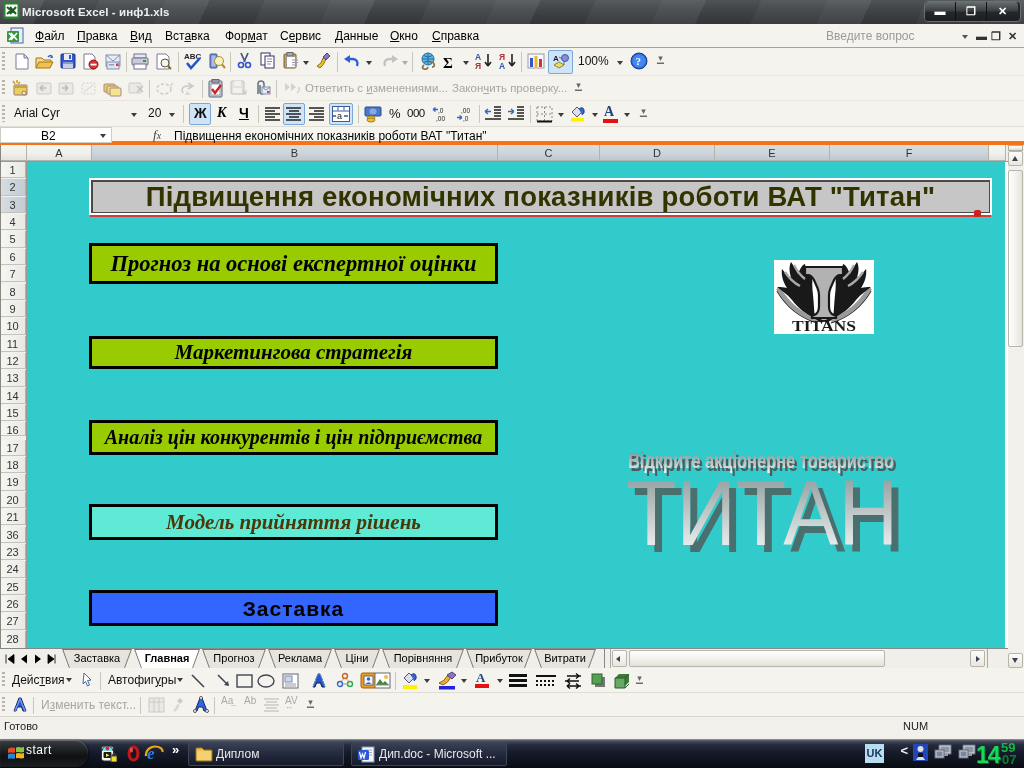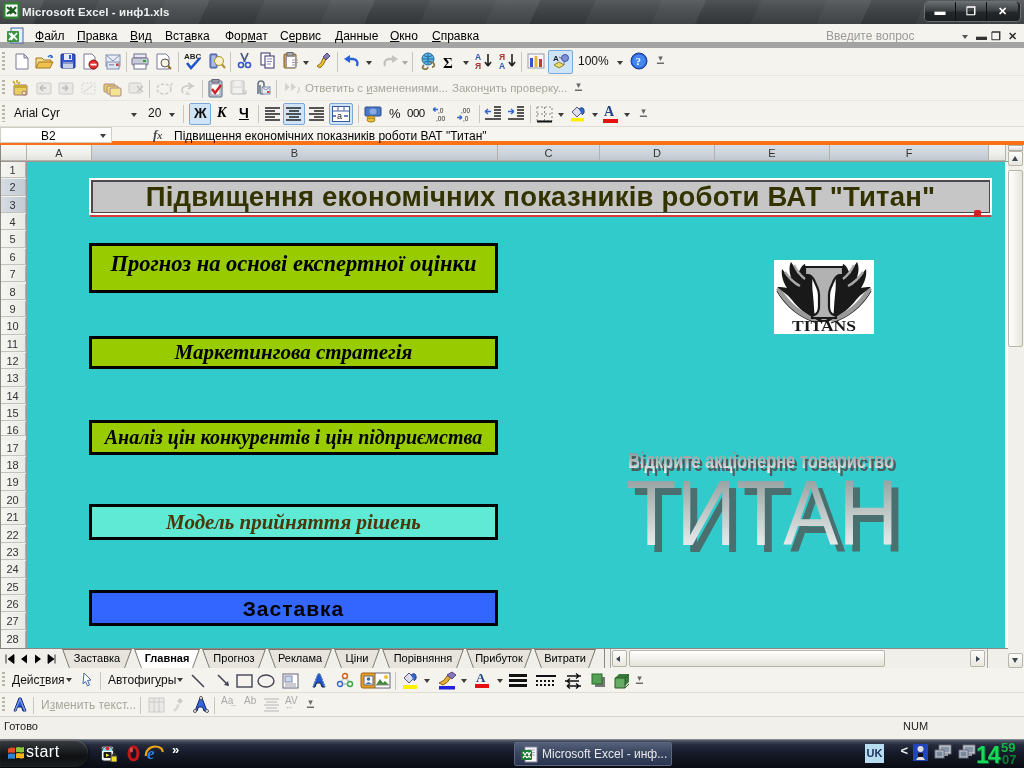--- a/index.html
+++ b/index.html
@@ -10,62 +10,62 @@
  background:linear-gradient(180deg,#53585a 0%,#45494b 40%,#3d4143 70%,#34383a 100%);}
 #titlebar .streaks{position:absolute;inset:0;
  background:repeating-linear-gradient(115deg,rgba(255,255,255,0.05) 0 40px,rgba(0,0,0,0.06) 40px 90px,rgba(255,255,255,0.02) 90px 150px);}
 #xlico{position:absolute;left:3px;top:2px;width:17px;height:17px;}
 #titletxt{position:absolute;left:22px;top:6px;color:#eef1f2;font-weight:bold;font-size:11.5px;letter-spacing:0.1px;}
 #winbtns{position:absolute;right:3px;top:1px;width:97px;height:21px;border:1px solid #6a6f72;border-radius:4px;background:#202426;display:flex;}
 .wbtn{width:31px;height:19px;background:linear-gradient(180deg,#686d70 0%,#3c4043 45%,#24282a 55%,#1b1f21 100%);color:#fff;font-size:11px;font-weight:bold;text-align:center;line-height:19px;border-right:1px solid #111;}
 .wbtn:last-child{border-right:none;border-radius:0 3px 3px 0;}
 .wbtn:first-child{border-radius:3px 0 0 3px;}
 
-#menubar{left:0;top:24px;width:1024px;height:24px;background:#f4f3ee;border-bottom:6px solid #a3a3a3;font-size:12px;color:#000;}
+#menubar{left:0;top:24px;width:1024px;height:24px;background:#f4f3ee;border-bottom:1px solid #a3a3a3;font-size:12px;color:#000;}
 #menubar .mi{position:absolute;top:5px;}
 u{text-decoration:underline;}
 #qbox{position:absolute;left:822px;top:3px;width:136px;height:18px;color:#9a9a9a;font-size:12px;padding:2px 4px;}
 .bookctl{position:absolute;top:6px;color:#333;font-weight:bold;font-size:11px;}
 
 .tbar{background:#f4f3ee;}
 #tb1{left:0;top:48px;width:1024px;height:28px;border-bottom:1px solid #e8e6dd;}
 #tb2{left:0;top:76px;width:1024px;height:25px;border-bottom:1px solid #e8e6dd;}
 #tb3{left:0;top:101px;width:1024px;height:26px;border-bottom:1px solid #e0ddd4;}
 .grip{position:absolute;left:2px;top:4px;bottom:4px;width:3px;
  background:repeating-linear-gradient(180deg,#b8b5aa 0 2px,transparent 2px 4px);}
 .tsep{position:absolute;width:1px;background:#c9c6bb;}
 .ticon{position:absolute;}
 .gray{filter:grayscale(1) opacity(0.45);}
 .ddarrow{position:absolute;width:0;height:0;border-left:3px solid transparent;border-right:3px solid transparent;border-top:4px solid #3c3c3c;}
 .chev{position:absolute;width:11px;font-size:9px;color:#666;text-align:center;}
 
 #fbar{left:0;top:127px;width:1024px;height:18px;background:#f6f5f0;border-bottom:4px solid #f97316;}
 #namebox{position:absolute;left:0px;top:0px;width:112px;height:16px;background:#fff;border:1px solid #cfcdc4;font-size:12px;}
-#fx{position:absolute;left:153px;top:0px;font-size:13px;font-style:italic;font-family:"Liberation Serif",serif;font-weight:bold;color:#444;}
+#fx{position:absolute;left:153px;top:0px;font-size:13px;font-style:italic;font-family:"Liberation Serif",serif;font-weight:normal;color:#444;}
 #ftext{position:absolute;left:174px;top:2px;font-size:12px;color:#000;}
 
 #chead{left:0;top:145px;width:1024px;height:17px;background:#eeeeea;border-bottom:1px solid #9a9890;}
 .ch{position:absolute;top:0;height:16px;border-right:1px solid #b4b2aa;border-bottom:1px solid #b4b2aa;font-size:11px;color:#333;text-align:center;line-height:16px;background:linear-gradient(180deg,#f6f6f3 0%,#efefeb 60%,#e3e3de 100%);}
 .ch.sel{background:linear-gradient(180deg,#d7dde3 0%,#ccd3da 60%,#bfc7cf 100%);}
 
 #grid{left:0;top:162px;width:1024px;height:486px;background:#fff;}
 #rowhead{position:absolute;left:0;top:0;width:27px;height:486px;background:#f0f0ec;border-right:1px solid #9a9890;}
 .rh{position:absolute;left:0;width:26px;border-bottom:1px solid #c4c2ba;border-right:1px solid #b4b2aa;font-size:11px;color:#333;text-align:center;background:linear-gradient(90deg,#f6f6f3,#e9e9e4);}
 .rh.sel{background:linear-gradient(90deg,#d7dde3,#c3cbd3);}
 #teal{position:absolute;left:27px;top:0;width:978px;height:486px;background:#31cbcb;}
 #gsliver{position:absolute;left:1005px;top:0;width:3px;height:486px;background:#fdfdfd;}
 
 #titlebox{position:absolute;left:89px;top:178px;width:903px;height:37px;background:#fff;}
 #titlebox .inner{position:absolute;left:2px;top:2px;right:2px;bottom:2px;background:#c6c6c6;border:2px solid #4a4a4a;border-right-width:1px;border-bottom-width:1px;}
 #titlebox .txt{position:absolute;left:0;right:0;top:3px;text-align:center;font-size:27.5px;font-weight:bold;color:#333300;letter-spacing:0.2px;}
 #redline{position:absolute;left:90px;top:215px;width:901px;height:2px;background:#d43c3c;}
 #reddot{position:absolute;left:974px;top:210px;width:7px;height:7px;background:#cc2222;border-radius:2px;}
 
 .gbtn{position:absolute;left:89px;width:409px;border:3px solid #000;text-align:center;font-family:"Liberation Serif",serif;font-weight:bold;font-style:italic;color:#000;}
-#b1{top:243px;height:50px;background:#99cc00;font-size:22.5px;line-height:36px;}
+#b1{top:243px;height:41px;background:#99cc00;font-size:22.5px;line-height:36px;}
 #b2{top:336px;height:33px;background:#99cc00;font-size:21px;line-height:27px;}
 #b3{top:420px;height:35px;background:#99cc00;font-size:20px;line-height:29px;}
 #b4{top:504px;height:36px;background:#5eead4;font-size:21px;line-height:30px;color:#4c3708;}
 #b5{top:590px;height:36px;background:#3366ff;font-size:21px;line-height:31px;font-style:normal;font-family:"Liberation Sans",sans-serif;letter-spacing:1px;}
 
 #tabrow{left:0;top:648px;width:1008px;height:20px;background:#f0efe9;border-top:1px solid #888;}
 .stab{position:absolute;top:0;height:19px;font-size:11px;color:#000;text-align:center;line-height:18px;background:#77756a;clip-path:polygon(0 0,100% 0,calc(100% - 7px) 100%,7px 100%);}
 .stab i{position:absolute;left:1.4px;top:1px;right:1.4px;bottom:0;font-style:normal;background:#e6e4dc;clip-path:polygon(0 0,100% 0,calc(100% - 6.5px) 100%,6.5px 100%);}
 .stab.active{z-index:2;font-weight:bold;}
 .stab.active i{background:#fff;}
@@ -73,21 +73,21 @@
 #drawbar{left:0;top:668px;width:1024px;height:25px;background:#f4f3ee;border-bottom:1px solid #e0ddd4;font-size:12px;}
 #wabar{left:0;top:693px;width:1024px;height:24px;background:#f4f3ee;border-bottom:1px solid #d8d5cc;font-size:12px;}
 
 #statusbar{left:0;top:717px;width:1024px;height:22px;background:#f1f0ea;font-size:11px;color:#222;}
 
 #taskbar{left:0;top:739px;width:1024px;height:29px;
  background:linear-gradient(180deg,#9ba0a8 0%,#4b5160 6%,#262c3e 20%,#171c2c 45%,#10141f 70%,#090c13 100%);}
 #startbtn{position:absolute;left:0;top:1px;width:88px;height:27px;border-radius:0 13px 13px 0;
  background:linear-gradient(180deg,#3a3d40 0%,#202325 35%,#0e1012 60%,#1c1f22 100%);
  box-shadow:inset 0 1px 1px rgba(255,255,255,0.25), 1px 1px 3px rgba(0,0,0,0.6);}
-#startbtn .stxt{position:absolute;left:26px;top:3px;color:#fff;font-size:16px;letter-spacing:0.5px;}
+#startbtn .stxt{position:absolute;left:26px;top:3px;color:#fff;font-size:12px;letter-spacing:0.5px;}
 .taskbtn{position:absolute;top:3px;height:24px;background:linear-gradient(180deg,#3a4154 0%,#232a3d 50%,#161b2b 100%);border:1px solid #3e4556;border-radius:2px;color:#e8e8ea;font-size:12px;}
 .taskbtn .lbl{position:absolute;left:27px;top:4px;white-space:nowrap;}
 #tray{position:absolute;right:0;top:0;height:29px;}
 </style></head>
 <body>
 <div class="abs" id="titlebar">
     <div class="streaks"></div>
  <svg id="xlico" viewBox="0 0 17 17">
       <rect x="0" y="0" width="17" height="17" rx="2" fill="#2e7d32"></rect>
       <rect x="2.5" y="2.5" width="12" height="12" fill="#fff"></rect>
@@ -431,21 +431,21 @@
 <div class="rh" style="top:190.9px;height:16.4px;line-height:16px">12</div>
 <div class="rh" style="top:208.3px;height:16.4px;line-height:16px">13</div>
 <div class="rh" style="top:225.6px;height:16.4px;line-height:16px">14</div>
 <div class="rh" style="top:243.0px;height:16.4px;line-height:16px">15</div>
 <div class="rh" style="top:260.4px;height:14px;line-height:16px">16</div>
 <div class="rh" style="top:277.7px;height:16.4px;line-height:16px">17</div>
 <div class="rh" style="top:295.1px;height:16.4px;line-height:16px">18</div>
 <div class="rh" style="top:312.4px;height:16.4px;line-height:16px">19</div>
 <div class="rh" style="top:329.8px;height:16.4px;line-height:16px">20</div>
 <div class="rh" style="top:347.1px;height:16.4px;line-height:16px">21</div>
-<div class="rh" style="top:364.5px;height:16.4px;line-height:16px">22</div>
+<div class="rh" style="top:364.5px;height:16.4px;line-height:16px">36</div>
 <div class="rh" style="top:381.9px;height:16.4px;line-height:16px">23</div>
 <div class="rh" style="top:399.2px;height:16.4px;line-height:16px">24</div>
 <div class="rh" style="top:416.6px;height:16.4px;line-height:16px">25</div>
 <div class="rh" style="top:433.9px;height:16.4px;line-height:16px">26</div>
 <div class="rh" style="top:451.3px;height:16.4px;line-height:16px">27</div>
 <div class="rh" style="top:468.6px;height:30px;line-height:16px">28</div>
  </div>
 </div>
 <div class="abs" id="titlebox">
     <div class="inner"></div>
@@ -677,28 +677,35 @@
  <svg class="abs" style="position:absolute;left:127px;top:6px" width="13" height="17" viewBox="0 0 13 17">
       <ellipse cx="6.5" cy="8.5" rx="6" ry="8" fill="#c01818"></ellipse>
       <ellipse cx="6.5" cy="8.5" rx="2.8" ry="5" fill="#1a1226"></ellipse>
       <ellipse cx="4.5" cy="5" rx="1.5" ry="2.5" fill="#e86a5a" opacity="0.8"></ellipse>
     </svg>
  <svg class="abs" style="position:absolute;left:144px;top:4px" width="20" height="20" viewBox="0 0 20 20">
       <text x="3" y="16" font-family="Liberation Serif" font-style="italic" font-weight="bold" font-size="17" fill="#2f7fe8">e</text>
       <path d="M2 13 C1 8 6 3.5 11 3.5 C16 3.5 19 6 18.5 9" fill="none" stroke="#e8a818" stroke-width="2.2"></path>
     </svg>
  <div style="position:absolute;left:172px;top:3px;color:#fff;font-size:13px;font-weight:bold">»</div>
- <div class="taskbtn active" style="left:514px;width:158px;background:linear-gradient(180deg,#55607a 0%,#39455f 45%,#2a3450 100%);border-color:#5a6580">
+ <div class="taskbtn" style="left:188px;width:156px">
+  <svg style="position:absolute;left:6px;top:3px" width="18" height="16" viewBox="0 0 18 16">
+        <path d="M1 14 V3 a1 1 0 0 1 1 -1 h5 l2 2 h7 a1 1 0 0 1 1 1 v9 a1 1 0 0 1 -1 1 h-14 a1 1 0 0 1 -1 -1 z" fill="#e8c05a" stroke="#a07818"></path>
+        <path d="M2 5 h14 v9 h-14 z" fill="#f4d070"></path>
+      </svg>
+  <div class="lbl">Диплом</div>
+ </div>
+ <div class="taskbtn" style="left:351px;width:156px">
   <svg style="position:absolute;left:6px;top:3px" width="17" height="17" viewBox="0 0 17 17">
-        <rect x="4" y="1" width="12" height="15" fill="#f4f6fa" stroke="#889"></rect>
-        <path d="M6 4 h8 M6 6.5 h8 M6 9 h8" stroke="#aab"></path>
-        <rect x="0" y="4" width="11" height="10" rx="1.5" fill="#1a7a30"></rect>
-        <path d="M2 6 L6 12 M6 6 L2 12 M6.5 6 l3 6 M9.5 6 l-3 6" stroke="#fff" stroke-width="1.3"></path>
+        <rect x="4" y="1" width="12" height="15" fill="#f4f6fa" stroke="#8899bb"></rect>
+        <path d="M6 4 h8 M6 6.5 h8 M6 9 h8 M6 11.5 h5" stroke="#aab"></path>
+        <rect x="0" y="4" width="11" height="10" rx="1.5" fill="#2a5ad8"></rect>
+        <path d="M1.5 6 l1.5 6 1.5 -4 1.5 4 1.5 -6" fill="none" stroke="#fff" stroke-width="1.2"></path>
       </svg>
-  <div class="lbl">Microsoft Excel - инф...</div>
+  <div class="lbl">Дип.doc - Microsoft ...</div>
  </div>
  <div id="tray">
   <div style="position:absolute;right:140px;top:5px;width:19px;height:19px;background:#b8dcf0;color:#15325a;font-size:11px;font-weight:bold;text-align:center;line-height:19px">UK</div>
   <div style="position:absolute;right:116px;top:4px;color:#eee;font-size:13px;font-weight:bold">&lt;</div>
   <svg style="position:absolute;right:96px;top:5px" width="15" height="17" viewBox="0 0 15 17">
         <rect width="15" height="17" fill="#2244bb"></rect>
         <circle cx="7.5" cy="5" r="3" fill="#ddd"></circle>
         <path d="M3 16 q4.5 -8 9 0 z" fill="#ddd"></path>
         <rect x="5" y="9" width="5" height="4" fill="#111"></rect>
       </svg>

